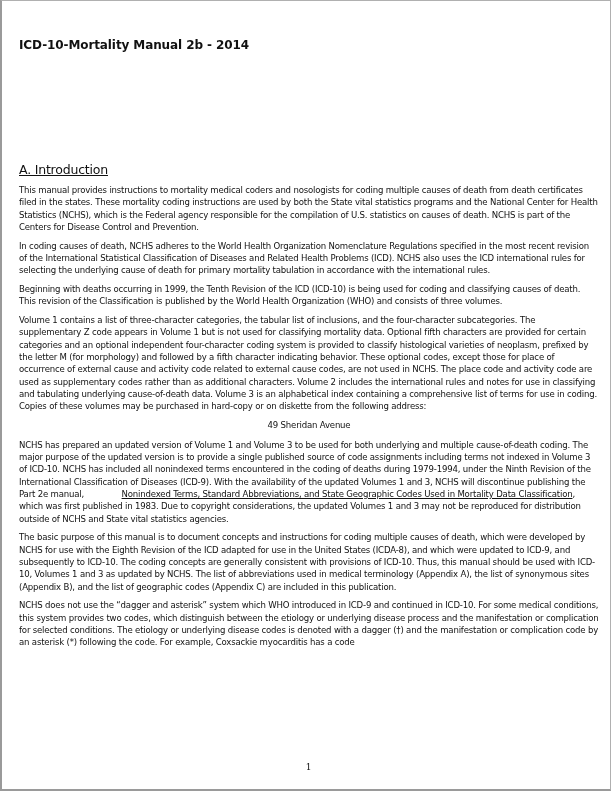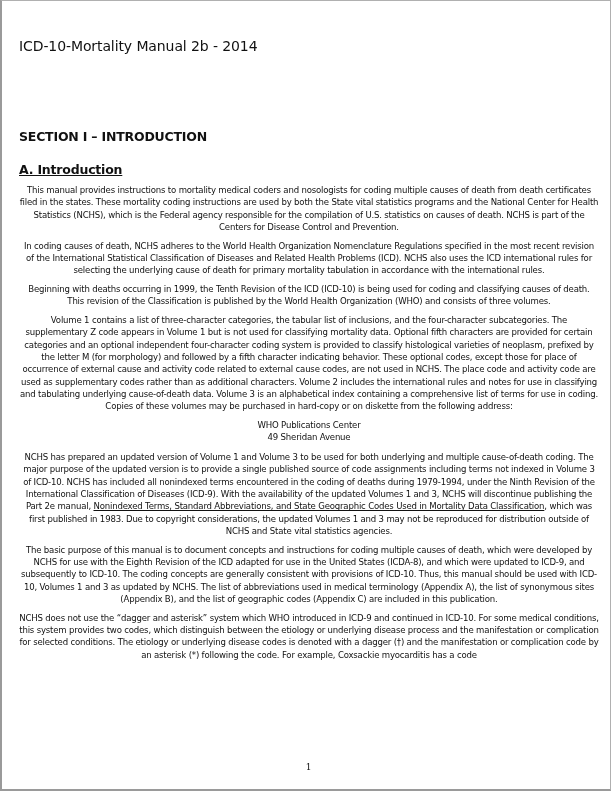--- a/index.html
+++ b/index.html
@@ -13,62 +13,60 @@
       width: 611px; height: 791px;
       border-left: 2px solid #9a9a9a;
       border-top: 1px solid #b0b0b0;
       border-right: 1px solid #b0b0b0;
       border-bottom: 2px solid #9a9a9a;
       background: #fff;
       box-sizing: border-box;
     }
     .header {
       position: absolute; left: 17px; top: 37px;
-      font-size: 14px; font-weight: normal; letter-spacing: -0.1px;
+      font-size: 12px; font-weight: bold; letter-spacing: -0.1px;
     }
     .section-title {
       position: absolute; left: 17px; top: 128px;
       font-size: 12.5px; font-weight: bold; letter-spacing: -0.2px;
     }
     .subsection-title {
       position: absolute; left: 17px; top: 161px;
-      font-size: 12.5px; font-weight: bold; text-decoration: underline;
+      font-size: 12.5px; font-weight: normal; text-decoration: underline;
       letter-spacing: -0.2px;
     }
     .body-text {
       position: absolute; left: 17px; top: 183px; width: 580px;
       font-size: 8.55px; line-height: 12.3px; letter-spacing: -0.18px;
     }
-    .body-text p { margin: 0 0 6.5px 0; text-align: center; }
+    .body-text p { margin: 0 0 6.5px 0; }
     .address {
       text-align: center; margin: 6px 0 8px 0;
     }
     .address div { line-height: 12.3px; }
-    .u { text-decoration: underline; }
+    .u { text-decoration: underline; margin-left: 35px; }
     .page-number {
       position: absolute; left: 0; width: 613px; top: 761px;
       text-align: center; font-size: 9px;
       font-family: "DejaVu Serif", "Liberation Serif", serif;
     }
   </style>
 </head>
 <body>
 
 <div class="page">
   <div class="header">ICD-10-Mortality Manual 2b - 2014</div>
-  <div class="section-title">SECTION I – INTRODUCTION</div>
   <div class="subsection-title">A. Introduction</div>
 
   <div class="body-text">
     <p>This manual provides instructions to mortality medical coders and nosologists for coding multiple causes of death from death certificates filed in the states. These mortality coding instructions are used by both the State vital statistics programs and the National Center for Health Statistics (NCHS), which is the Federal agency responsible for the compilation of U.S. statistics on causes of death. NCHS is part of the Centers for Disease Control and Prevention.</p>
     <p>In coding causes of death, NCHS adheres to the World Health Organization Nomenclature Regulations specified in the most recent revision of the International Statistical Classification of Diseases and Related Health Problems (ICD). NCHS also uses the ICD international rules for selecting the underlying cause of death for primary mortality tabulation in accordance with the international rules.</p>
     <p>Beginning with deaths occurring in 1999, the Tenth Revision of the ICD (ICD-10) is being used for coding and classifying causes of death. This revision of the Classification is published by the World Health Organization (WHO) and consists of three volumes.</p>
     <p style="margin-bottom:0;">Volume 1 contains a list of three-character categories, the tabular list of inclusions, and the four-character subcategories. The supplementary Z code appears in Volume 1 but is not used for classifying mortality data. Optional fifth characters are provided for certain categories and an optional independent four-character coding system is provided to classify histological varieties of neoplasm, prefixed by the letter M (for morphology) and followed by a fifth character indicating behavior. These optional codes, except those for place of occurrence of external cause and activity code related to external cause codes, are not used in NCHS. The place code and activity code are used as supplementary codes rather than as additional characters. Volume 2 includes the international rules and notes for use in classifying and tabulating underlying cause-of-death data. Volume 3 is an alphabetical index containing a comprehensive list of terms for use in coding. Copies of these volumes may be purchased in hard-copy or on diskette from the following address:</p>
     <div class="address">
-      <div>WHO Publications Center</div>
       <div>49 Sheridan Avenue</div>
     </div>
     <p><span>NCHS has prepared an updated version of Volume 1 and Volume 3 to be used for both underlying and multiple cause-of-death coding. The major purpose of the updated version is to provide a single published source of code assignments including terms not indexed in Volume 3 of ICD-10. NCHS has included all nonindexed terms encountered in the coding of deaths during 1979-1994, under the Ninth Revision of the International Classification of Diseases (ICD-9). With the availability of the updated Volumes 1 and 3, NCHS will discontinue publishing the Part 2e manual, </span><span class="u">Nonindexed Terms, Standard Abbreviations, and State Geographic Codes Used in Mortality Data Classification</span><span>, which was first published in 1983. Due to copyright considerations, the updated Volumes 1 and 3 may not be reproduced for distribution outside of NCHS and State vital statistics agencies.</span></p>
     <p>The basic purpose of this manual is to document concepts and instructions for coding multiple causes of death, which were developed by NCHS for use with the Eighth Revision of the ICD adapted for use in the United States (ICDA-8), and which were updated to ICD-9, and subsequently to ICD-10. The coding concepts are generally consistent with provisions of ICD-10. Thus, this manual should be used with ICD-10, Volumes 1 and 3 as updated by NCHS. The list of abbreviations used in medical terminology (Appendix A), the list of synonymous sites (Appendix B), and the list of geographic codes (Appendix C) are included in this publication.</p>
     <p>NCHS does not use the “dagger and asterisk” system which WHO introduced in ICD-9 and continued in ICD-10. For some medical conditions, this system provides two codes, which distinguish between the etiology or underlying disease process and the manifestation or complication for selected conditions. The etiology or underlying disease codes is denoted with a dagger (†) and the manifestation or complication code by an asterisk (*) following the code. For example, Coxsackie myocarditis has a code</p>
   </div>
 
   <div class="page-number">1</div>
 </div>
 

